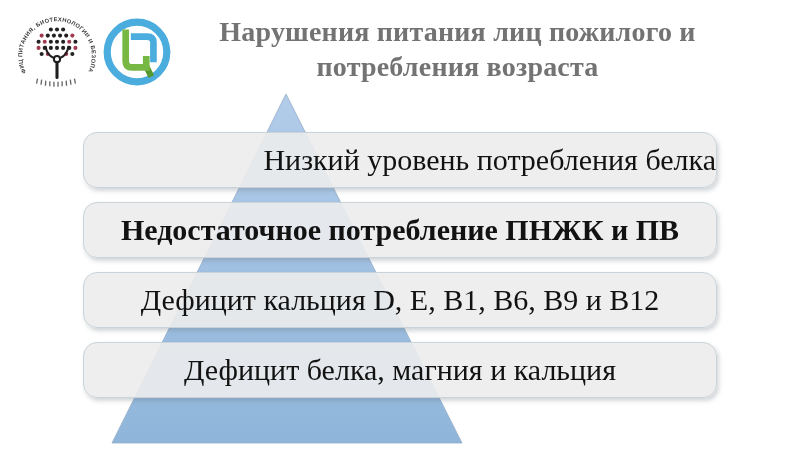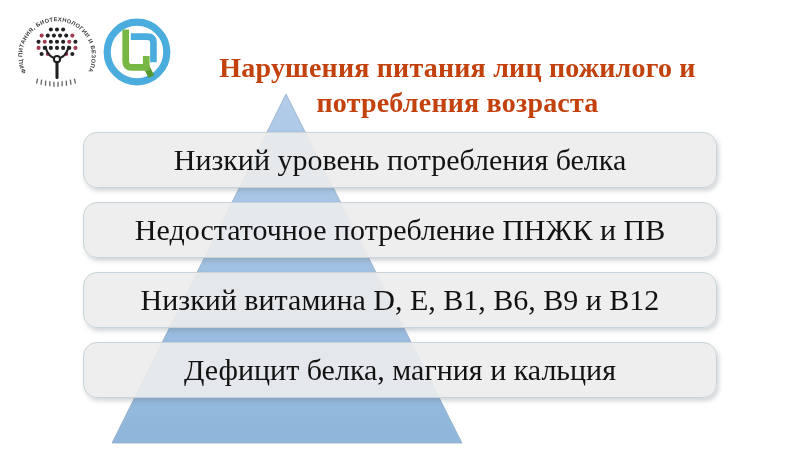--- a/index.html
+++ b/index.html
@@ -119,41 +119,41 @@
     <path d="M23,67 l-1,5 M27,68 l-0.6,5 M31,69 l-0.3,5 M35,69.5 l0,5 M39,70 l0,5 M43,70 l0,5 M47,69.5 l0,5 M51,69 l0.3,5 M55,68 l0.6,5 M59,67 l1,5" fill="none" stroke-width="1.3" stroke="#666666"></path>
   </svg>
 
   <svg class="logo-center" width="74" height="74" viewBox="0 0 72 72" aria-hidden="true">
     <circle cx="36" cy="36" r="29" fill="none" stroke-width="7" stroke="#4BACDE"></circle>
     <path d="M45,50 l5,10" fill="none" stroke-width="6" stroke="#55982F"></path>
     <path d="M25,14 V45 Q25,51 31,51 H45 V40" fill="none" stroke-width="6.5" stroke="#76B843"></path>
     <path d="M30,21 H46 Q52,21 52,27 V46" fill="none" stroke-width="6.5" stroke="#4BACDE"></path>
   </svg>
 
-  <h1 class="title" style="color: #c2410c; margin-top: 36px;">
+  <h1 class="title" style="color: #737373;">
     <span>Нарушения питания лиц пожилого и</span>
     <span>потребления возраста</span>
   </h1>
 
   <svg class="pyramid" width="800" height="450" viewBox="0 0 800 450" aria-hidden="true">
     <defs>
       <linearGradient id="pyrGrad" x1="0" y1="0" x2="0" y2="1">
         <stop offset="0" stop-color="#b2cce9"></stop>
         <stop offset="1" stop-color="#8fb6da"></stop>
       </linearGradient>
     </defs>
     <polygon points="286,94 462,443 112,443" fill="url(#pyrGrad)" stroke-width="1" stroke-opacity="0.8" stroke="#94acc8"></polygon>
   </svg>
 
-  <div class="level level-1" style="background: rgba(236, 236, 236, 0.9); border-color: rgb(201, 211, 217);">
+  <div class="level level-1" style="background: rgba(236, 236, 236, 0.9); border-color: rgb(201, 211, 217); justify-content: flex-end;">
     <span class="level-label">Низкий уровень потребления белка</span>
   </div>
-  <div class="level level-2" style="background: rgba(236, 236, 236, 0.9); border-color: rgb(201, 211, 217);">
+  <div class="level level-2" style="background: rgba(236, 236, 236, 0.9); border-color: rgb(201, 211, 217); font-weight: bold;">
     <span class="level-label">Недостаточное потребление ПНЖК и ПВ</span>
   </div>
   <div class="level level-3" style="background: rgba(236, 236, 236, 0.9); border-color: rgb(201, 211, 217);">
-    <span class="level-label">Низкий витамина D, E, B1, B6, B9 и B12</span>
+    <span class="level-label">Дефицит кальция D, E, B1, B6, B9 и B12</span>
   </div>
   <div class="level level-4" style="background: rgba(236, 236, 236, 0.9); border-color: rgb(201, 211, 217);">
     <span class="level-label">Дефицит белка, магния и кальция</span>
   </div>
 
 </div>
 
 </body></html>

